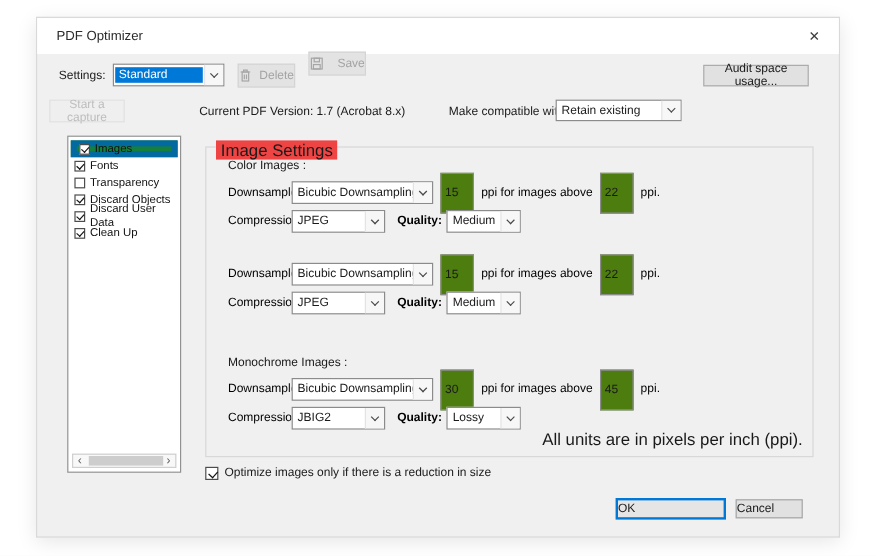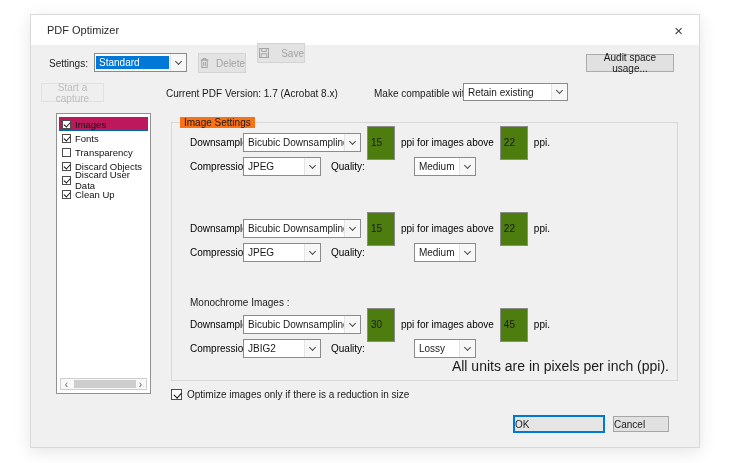--- a/index.html
+++ b/index.html
@@ -26,46 +26,46 @@
   .btn-disabled { background:#e3e3e3; border:1px solid #d4d4d4; color:#a3a3a3; }
   .btn-delete { left:167px; top:38px; width:48px; height:20px; }
   .btn-save { left:226px; top:28px; width:48px; height:20px; }
   .btn-audit { right:25px; top:39px; width:88px; height:18px; background:#e1e1e1; border:1px solid #acacac; color:#1a1a1a; }
   .btn-start { left:10px; top:68px; width:63px; height:19px; background:#efefef; border:1px solid #e1e1e1; color:#bdbdbd; }
   .icon-svg { display:block; }
 
   
   .listbox { position:absolute; left:25px; top:98px; width:95px; height:281px; background:#fff; border:1px solid #919191; padding:3px 2px; }
   .list-item { height:14px; display:flex; align-items:center; gap:4px; font-size:9.5px; color:#111; padding:0 2px; border:1px solid transparent; }
-  .list-item.selected { background:#be185d; border:1px solid #0369a1; }
+  .list-item.selected { background:#15803d; border:5px solid #0369a1; }
   .cb { width:9px; height:9px; border:1px solid #4c4c4c; background:#fff; position:relative; flex:none; }
   .cb.checked::after { content:""; position:absolute; left:1px; top:1px; width:5px; height:3px; border-left:1.4px solid #141414; border-bottom:1.4px solid #141414; transform:rotate(-48deg); }
   .cb11 { width:11px; height:11px; }
   .cb11.checked::after { width:6px; height:3.5px; left:1.5px; top:1.5px; }
 
   .hscroll { position:absolute; left:3px; right:3px; bottom:3px; height:12px; background:#f8f8f8; border:1px solid #cfcfcf; }
   .sarr { position:absolute; top:0; bottom:0; width:11px; display:flex; align-items:center; justify-content:center; font-size:10px; color:#5a5a5a; }
   .sarr.left { left:0; } .sarr.right { right:0; }
   .sthumb { position:absolute; left:13px; width:62px; top:1px; bottom:1px; background:#cdcdcd; }
 
   
   .groupbox { position:absolute; left:140px; top:107px; width:507px; height:259px; border:1px solid #d8d8d8; }
-  .legend { position:absolute; top:-6px; left:8px; background:#f97316; padding:0 4px; font-size:10px; color:#1a1a1a; }
+  .legend { position:absolute; top:-6px; left:8px; background:#ef4444; padding:0 4px; font-size:14px; color:#1a1a1a; }
   .section { position:absolute; left:18px; right:8px; }
   .s1 { top:10px; } .s2 { top:96px; } .s3 { top:174px; }
   .sec-title { font-size:10px; color:#1a1a1a; margin-bottom:7px; }
   .frow { display:flex; align-items:center; height:19px; margin-bottom:5px; font-size:10px; }
   .flabel { width:53px; flex:none; }
   .combo-inline { position:static; flex:none; }
   .w-down { width:118px; margin-right:6px; }
   .w-comp { width:78px; }
-  .w-qual { width:62px;margin-left:33px; }
+  .w-qual { width:62px; }
   .numfield { width:28px; height:34px; border:1px solid #8b8b8b; background:#4d7c0f; font-size:10px; font-family:inherit; padding:0 12px 0 3px; margin-right:6px; color:#1a1a1a; }
   .ftext { margin-right:6px; white-space:nowrap; }
-  .qlabel { margin-left:10px; margin-right:16px; }
+  .qlabel { margin-left:10px; margin-right:4px;font-weight:bold; }
   .units-note { position:absolute; right:8px; bottom:6px; font-size:14px; color:#1a1a1a; }
 
   
   .optimize-row { position:absolute; left:140px; top:374px; display:flex; align-items:flex-start; gap:5px; font-size:10px; color:#1a1a1a; }
   .btn-ok { left:482px; top:400px; width:92px; height:18px; background:#e5e5e5; border:2px solid #0078d7; color:#1a1a1a; }
   .btn-cancel { left:582px; top:401px; width:56px; height:16px; background:#e1e1e1; border:1px solid #a6a6a6; color:#1a1a1a; }
 </style>
 </head>
 <body>
 
@@ -145,20 +145,21 @@
       <span class="sarr left">‹</span>
       <span class="sthumb"></span>
       <span class="sarr right">›</span>
     </div>
   </div>
 
   <div class="groupbox">
     <span class="legend">Image Settings</span>
 
     <div class="section s1">
+      <div class="sec-title">Color Images :</div>
       <div class="frow">
         <span class="flabel">Downsample:</span>
         <div class="combo combo-inline w-down">
           <span class="val">Bicubic Downsampling to</span>
           <span class="cbtn">
               <i class="chev"></i>
             </span>
         </div>
         <input class="numfield" value="150" style="">
         <span class="ftext">ppi for images above</span>

